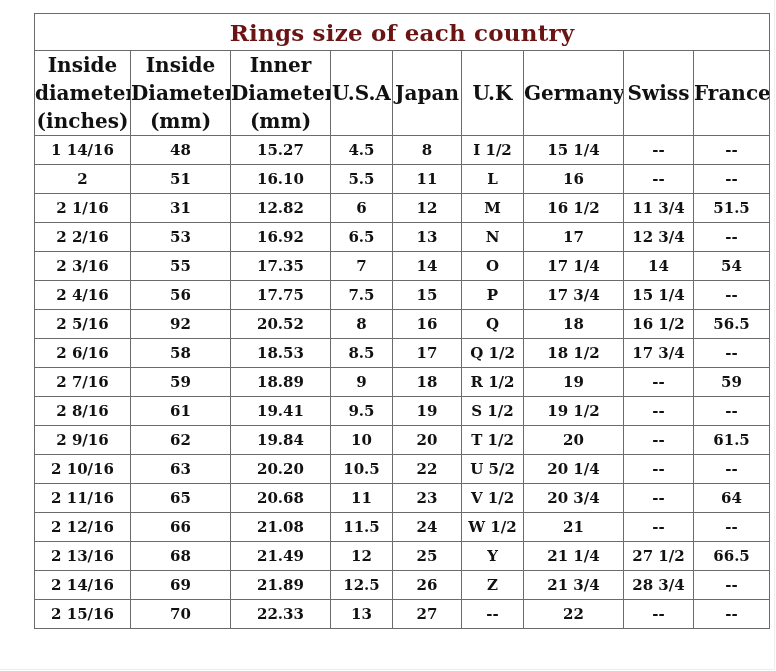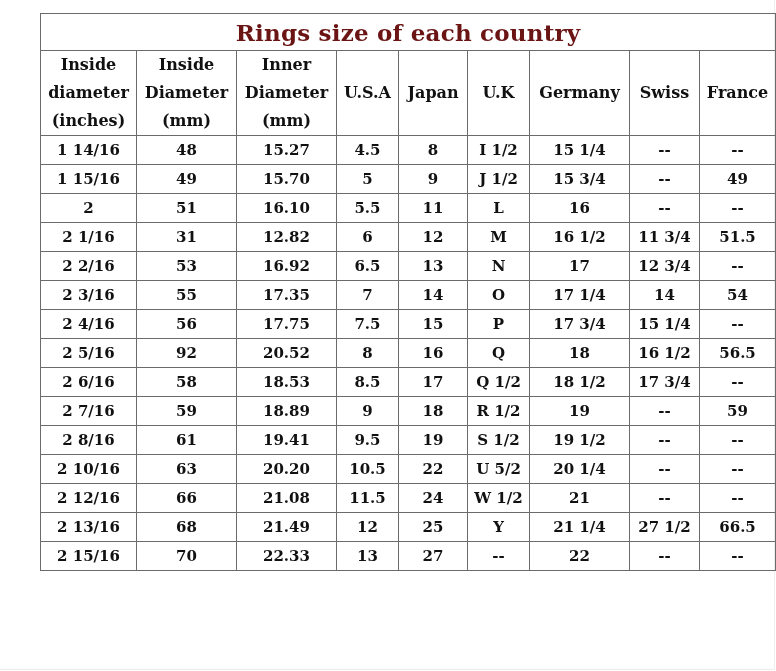--- a/index.html
+++ b/index.html
@@ -16,21 +16,21 @@
     }
     .frame {
       position: absolute;
       left: 0; top: 0;
       width: 774px; height: 669px;
       border-right: 1px solid #eeeeee;
       border-bottom: 1px solid #eeeeee;
     }
     table.rings {
       position: absolute;
-      left: 40px;
+      left: 34px;
       top: 13px;
       width: 360px;
       border-collapse: collapse;
       table-layout: fixed;
       width: 360px;
     }
     table.rings td, table.rings th {
       border: 1px solid #6b6b6b;
       padding: 0;
       text-align: center;
@@ -41,21 +41,21 @@
       overflow: hidden;
     }
     .title-cell {
       height: 36px;
       font-size: 23px;
       color: #6b1414 !important;
       letter-spacing: 0.2px;
     }
     .head-cell {
       height: 84px;
-      font-size: 16px;
+      font-size: 20px;
       line-height: 28px;
     }
     .data-cell {
       height: 28px;
       font-size: 15px;
     }
     .left { text-align: right; }
   </style>
 </head>
 <body>
@@ -96,31 +96,20 @@
         <td class="data-cell">48</td>
         <td class="data-cell">15.27</td>
         <td class="data-cell">4.5</td>
         <td class="data-cell">8</td>
         <td class="data-cell">I 1/2</td>
         <td class="data-cell">15 1/4</td>
         <td class="data-cell">--</td>
         <td class="data-cell">--</td>
       </tr>
       <tr>
-        <td class="data-cell">1 15/16</td>
-        <td class="data-cell">49</td>
-        <td class="data-cell">15.70</td>
-        <td class="data-cell">5</td>
-        <td class="data-cell">9</td>
-        <td class="data-cell">J 1/2</td>
-        <td class="data-cell">15 3/4</td>
-        <td class="data-cell">--</td>
-        <td class="data-cell">49</td>
-      </tr>
-      <tr>
         <td class="data-cell">2</td>
         <td class="data-cell">51</td>
         <td class="data-cell">16.10</td>
         <td class="data-cell">5.5</td>
         <td class="data-cell">11</td>
         <td class="data-cell">L</td>
         <td class="data-cell">16</td>
         <td class="data-cell">--</td>
         <td class="data-cell">--</td>
       </tr>
@@ -206,29 +195,51 @@
         <td class="data-cell">61</td>
         <td class="data-cell">19.41</td>
         <td class="data-cell">9.5</td>
         <td class="data-cell">19</td>
         <td class="data-cell">S 1/2</td>
         <td class="data-cell">19 1/2</td>
         <td class="data-cell">--</td>
         <td class="data-cell">--</td>
       </tr>
       <tr>
+        <td class="data-cell">2 9/16</td>
+        <td class="data-cell">62</td>
+        <td class="data-cell">19.84</td>
+        <td class="data-cell">10</td>
+        <td class="data-cell">20</td>
+        <td class="data-cell">T 1/2</td>
+        <td class="data-cell">20</td>
+        <td class="data-cell">--</td>
+        <td class="data-cell">61.5</td>
+      </tr>
+      <tr>
         <td class="data-cell">2 10/16</td>
         <td class="data-cell">63</td>
         <td class="data-cell">20.20</td>
         <td class="data-cell">10.5</td>
         <td class="data-cell">22</td>
         <td class="data-cell">U 5/2</td>
         <td class="data-cell">20 1/4</td>
         <td class="data-cell">--</td>
         <td class="data-cell">--</td>
+      </tr>
+      <tr>
+        <td class="data-cell">2 11/16</td>
+        <td class="data-cell">65</td>
+        <td class="data-cell">20.68</td>
+        <td class="data-cell">11</td>
+        <td class="data-cell">23</td>
+        <td class="data-cell">V 1/2</td>
+        <td class="data-cell">20 3/4</td>
+        <td class="data-cell">--</td>
+        <td class="data-cell">64</td>
       </tr>
       <tr>
         <td class="data-cell">2 12/16</td>
         <td class="data-cell">66</td>
         <td class="data-cell">21.08</td>
         <td class="data-cell">11.5</td>
         <td class="data-cell">24</td>
         <td class="data-cell">W 1/2</td>
         <td class="data-cell">21</td>
         <td class="data-cell">--</td>
@@ -239,20 +250,31 @@
         <td class="data-cell">68</td>
         <td class="data-cell">21.49</td>
         <td class="data-cell">12</td>
         <td class="data-cell">25</td>
         <td class="data-cell">Y</td>
         <td class="data-cell">21 1/4</td>
         <td class="data-cell">27 1/2</td>
         <td class="data-cell">66.5</td>
       </tr>
       <tr>
+        <td class="data-cell">2 14/16</td>
+        <td class="data-cell">69</td>
+        <td class="data-cell">21.89</td>
+        <td class="data-cell">12.5</td>
+        <td class="data-cell">26</td>
+        <td class="data-cell">Z</td>
+        <td class="data-cell">21 3/4</td>
+        <td class="data-cell">28 3/4</td>
+        <td class="data-cell">--</td>
+      </tr>
+      <tr>
         <td class="data-cell left">2 15/16</td>
         <td class="data-cell">70</td>
         <td class="data-cell">22.33</td>
         <td class="data-cell">13</td>
         <td class="data-cell">27</td>
         <td class="data-cell">--</td>
         <td class="data-cell">22</td>
         <td class="data-cell">--</td>
         <td class="data-cell">--</td>
       </tr>

